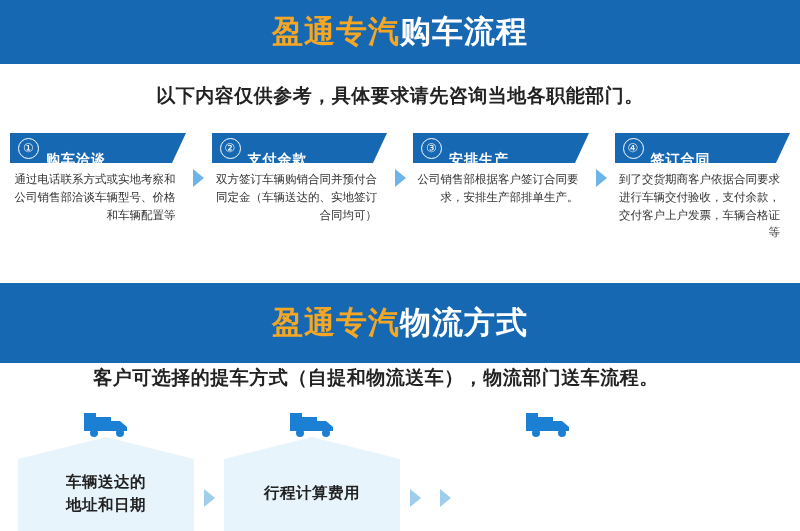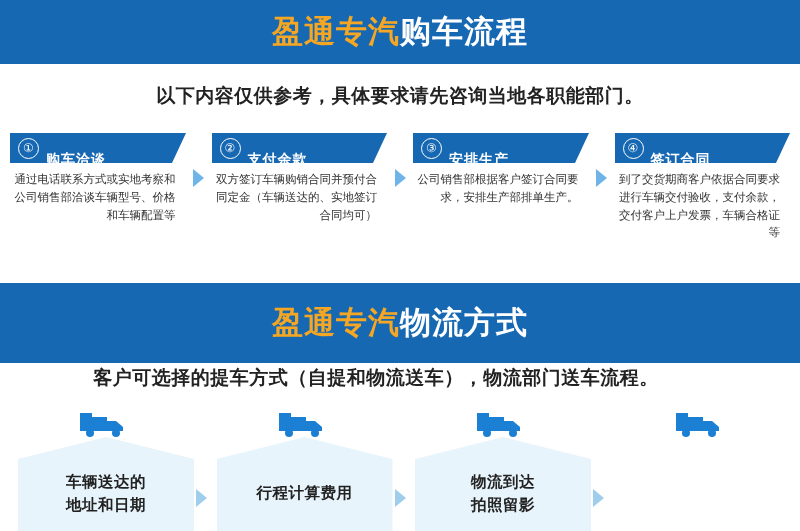--- a/index.html
+++ b/index.html
@@ -333,45 +333,30 @@
         <div class="logi-text">
           <div>行程计算费用</div>
         </div>
       </div>
     </div>
 
     <div class="logi-arrow">
       <div class="chev2"></div>
     </div>
 
+
+    <div class="logi-arrow">
+      <div class="chev2"></div>
+    </div>
+
     <div class="logi-item">
       <svg class="truck" viewBox="0 0 48 30">
         <rect x="2" y="8" width="27" height="14" fill="#1b7fd4"></rect>
         <path d="M29 12 L38 12 L45 18 L45 22 L29 22 Z" fill="#1b7fd4"></path>
         <rect x="2" y="4" width="12" height="4" fill="#1b7fd4"></rect>
         <circle cx="12" cy="24" r="4" fill="#1b7fd4"></circle>
         <circle cx="38" cy="24" r="4" fill="#1b7fd4"></circle>
       </svg>
-      <div class="logi-shape">
-        <div class="logi-text">
-          <div>物流到达</div>
-          <div>拍照留影</div>
-        </div>
-      </div>
-    </div>
-
-    <div class="logi-arrow">
-      <div class="chev2"></div>
-    </div>
-
-    <div class="logi-item">
-      <svg class="truck" viewBox="0 0 48 30">
-        <rect x="2" y="8" width="27" height="14" fill="#1b7fd4"></rect>
-        <path d="M29 12 L38 12 L45 18 L45 22 L29 22 Z" fill="#1b7fd4"></path>
-        <rect x="2" y="4" width="12" height="4" fill="#1b7fd4"></rect>
-        <circle cx="12" cy="24" r="4" fill="#1b7fd4"></circle>
-        <circle cx="38" cy="24" r="4" fill="#1b7fd4"></circle>
-      </svg>
     </div>
 
   </div>
 
 </div>
 
 </body></html>

